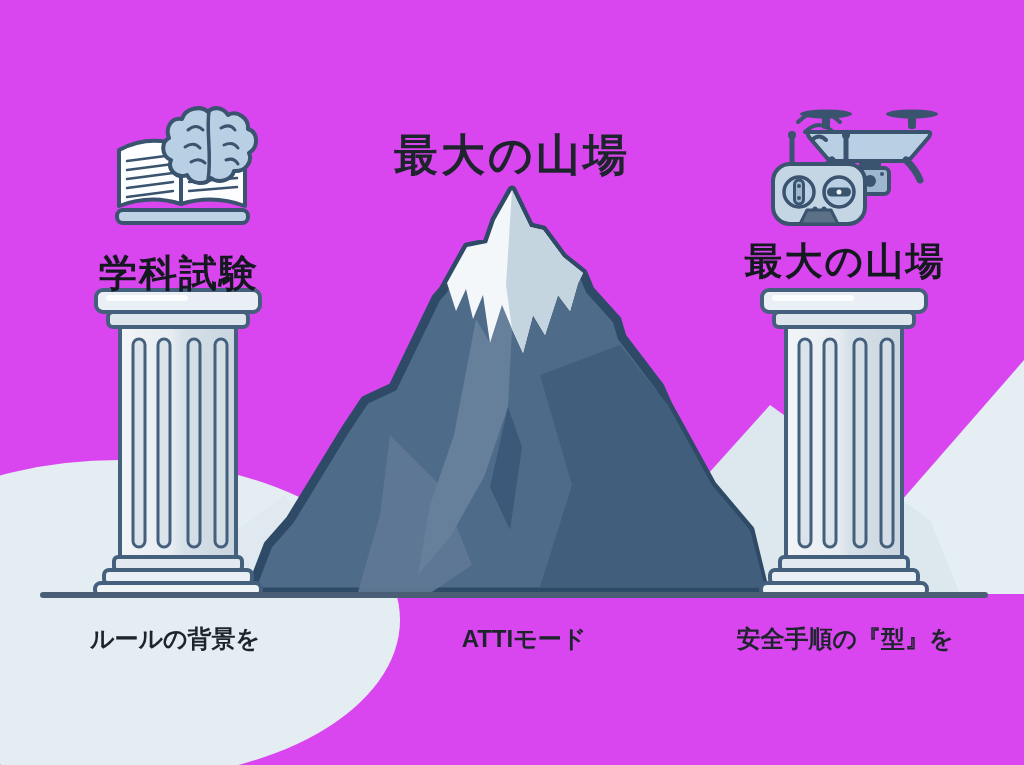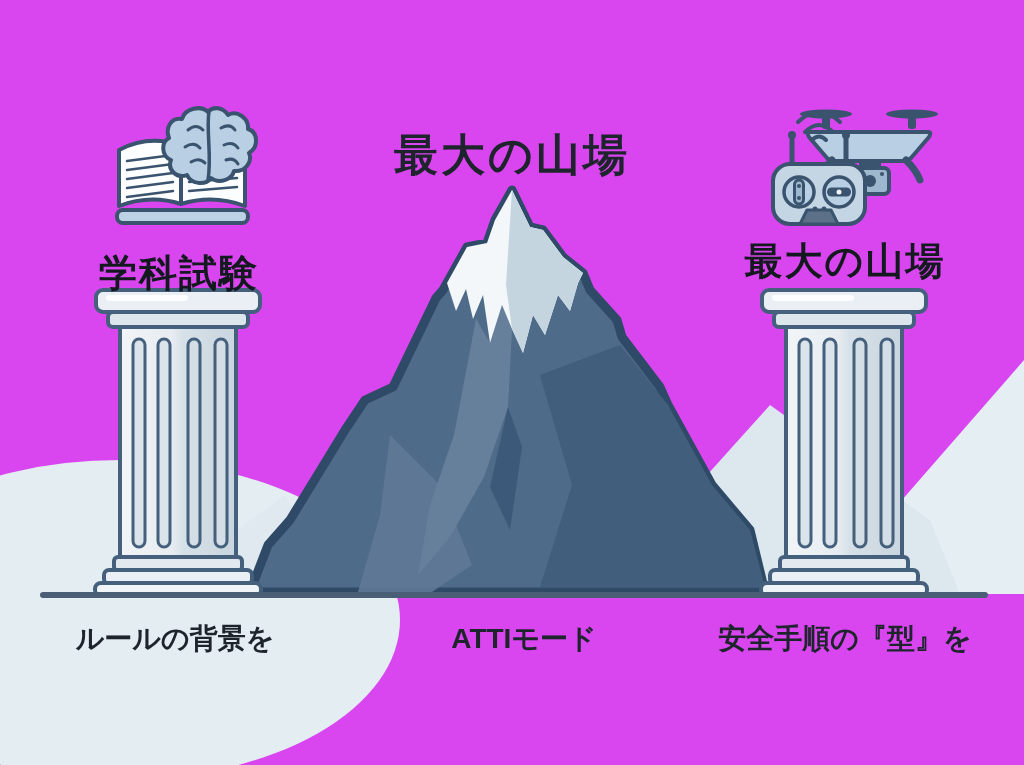--- a/index.html
+++ b/index.html
@@ -27,21 +27,21 @@
     top:236px;
     text-align:center;
     font-size:38px;
     font-weight:800;
     letter-spacing:2px;
     color:#14191f;
   }
   .caption{
     top:620px;
     text-align:center;
-    font-size:28px;
+    font-size:24px;
     line-height:38px;
     font-weight:800;
     color:#1d242c;
   }
   .ground-line{
     left:40px;top:592px;
     width:948px;height:6px;
     border-radius:3px;
     background:#4a5f76;
   }

